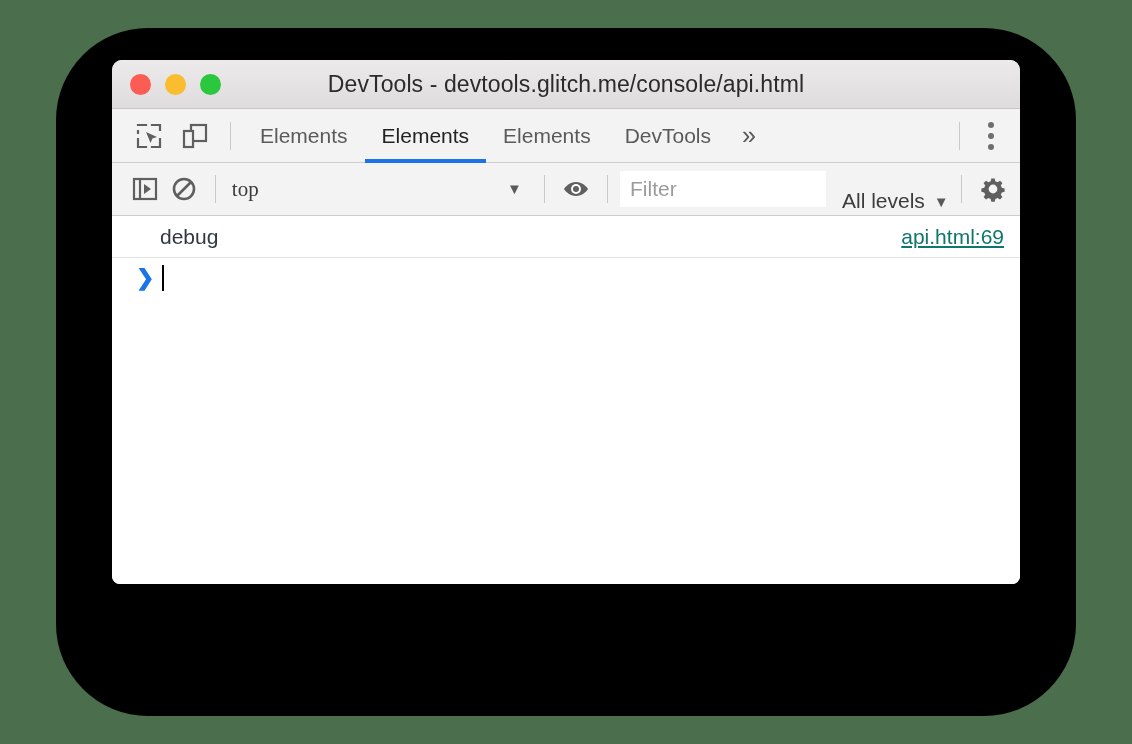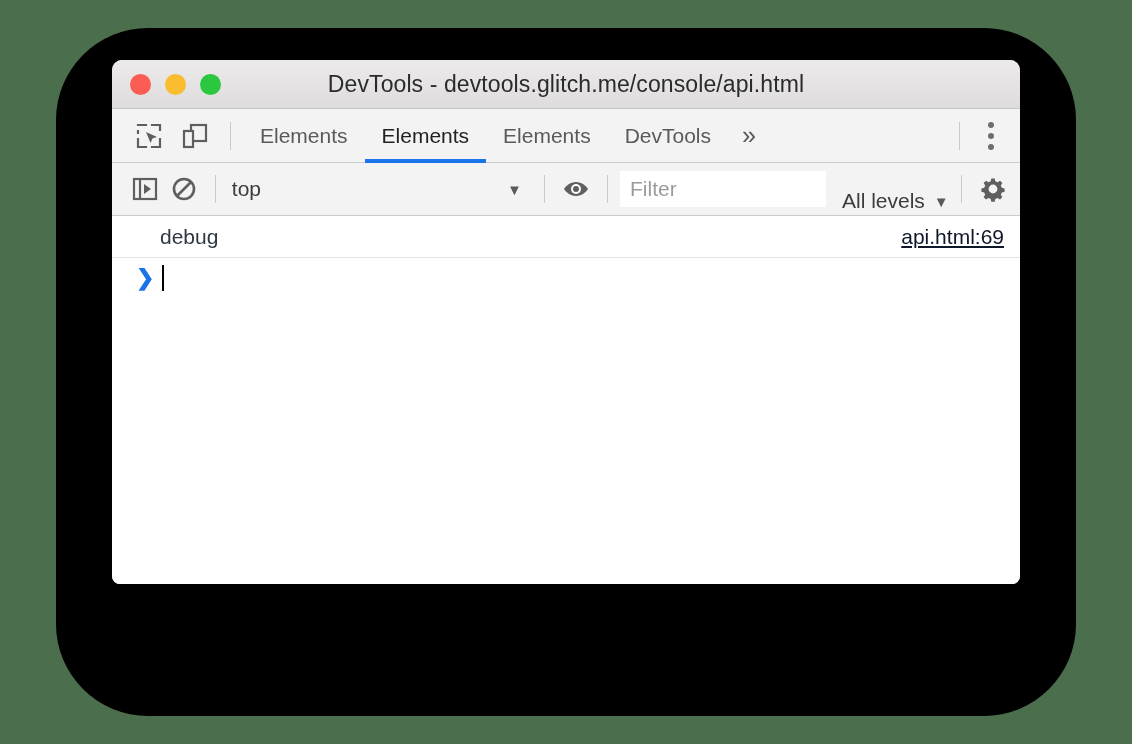--- a/index.html
+++ b/index.html
@@ -150,20 +150,21 @@
     padding: 0 8px 0 14px;
   }
   #context-select {
     display: flex;
     align-items: center;
     flex: 0 0 300px;
     font-size: 21px;
     color: #3c3c3c;
     cursor: pointer;
     padding-left: 4px;
+    font-family: Liberation Serif, serif;
   }
   #context-select .caret { margin-left: auto; font-size: 15px; color: #5a5a5a; padding-right: 10px;}
   #filter-input {
     width: 186px;
     height: 36px;
     background: #ffffff;
     border: none;
     outline: none;
     font-size: 21px;
     color: #15803d;
@@ -194,21 +195,21 @@
     align-items: center;
     height: 41px;
     border-bottom: 1px solid #e4e4e4;
     padding: 0 16px 0 48px;
     font-family: Liberation Sans, sans-serif;
     font-size: 21px;
   }
   .msg-text { color: #303842; }
   .msg-source {
     margin-left: auto;
-    color: #0f172a;
+    color: #0f766e;
     text-decoration: underline;
     cursor: pointer;
   }
   #console-prompt {
     display: flex;
     align-items: center;
     height: 40px;
     padding-left: 24px;
   }
   #prompt-arrow {

